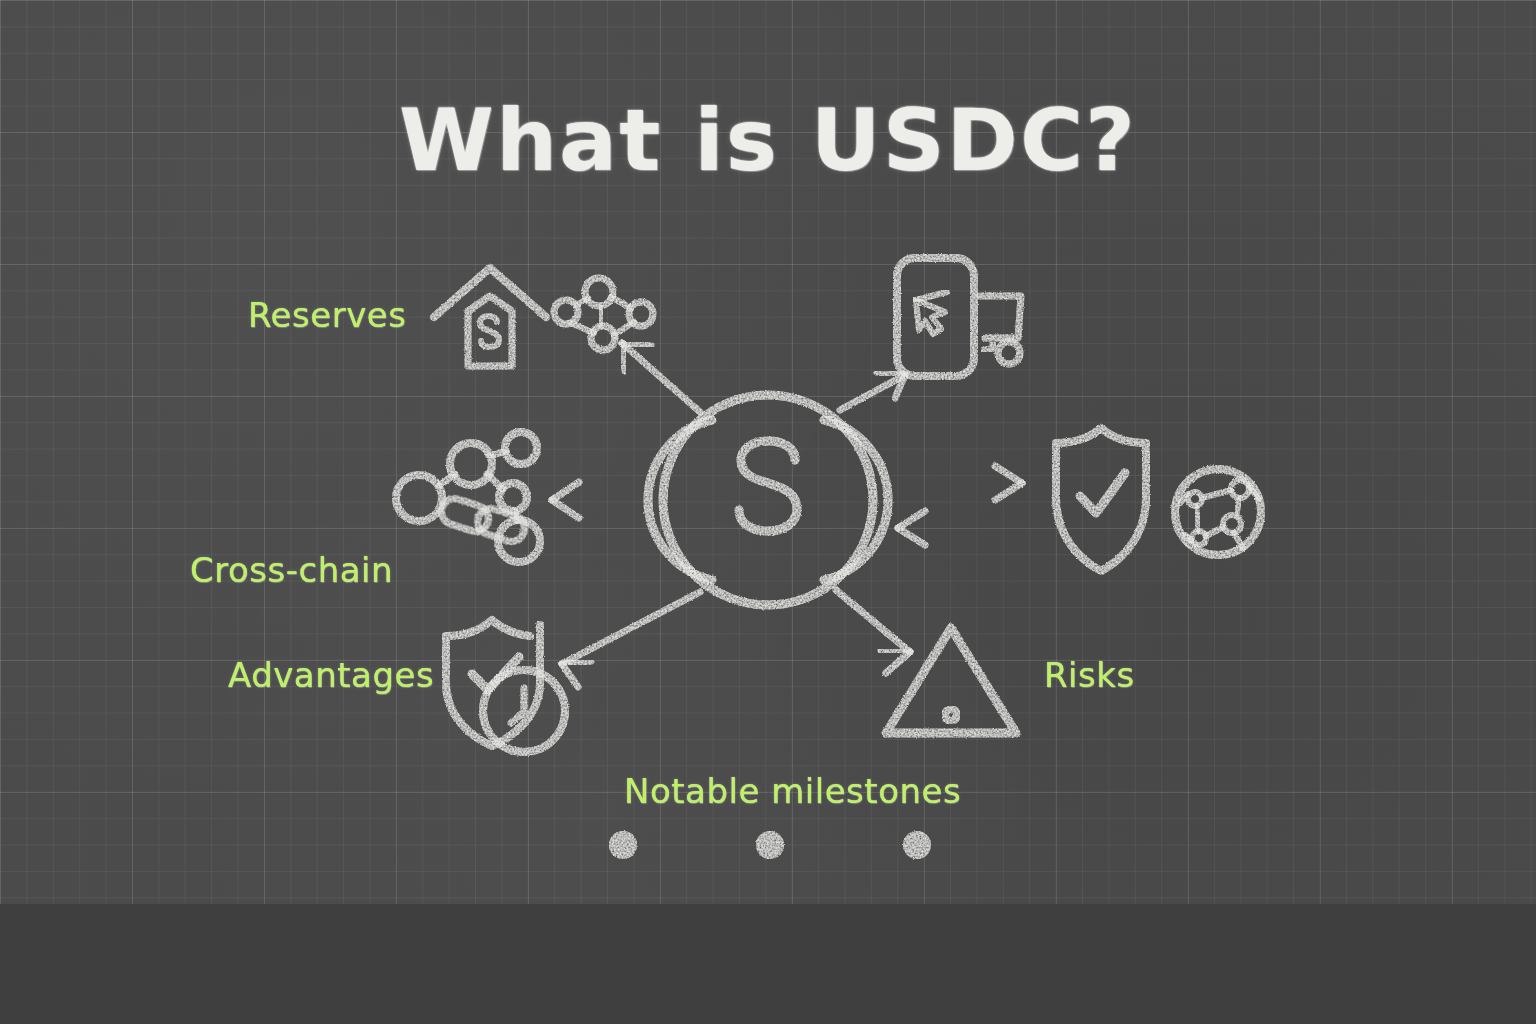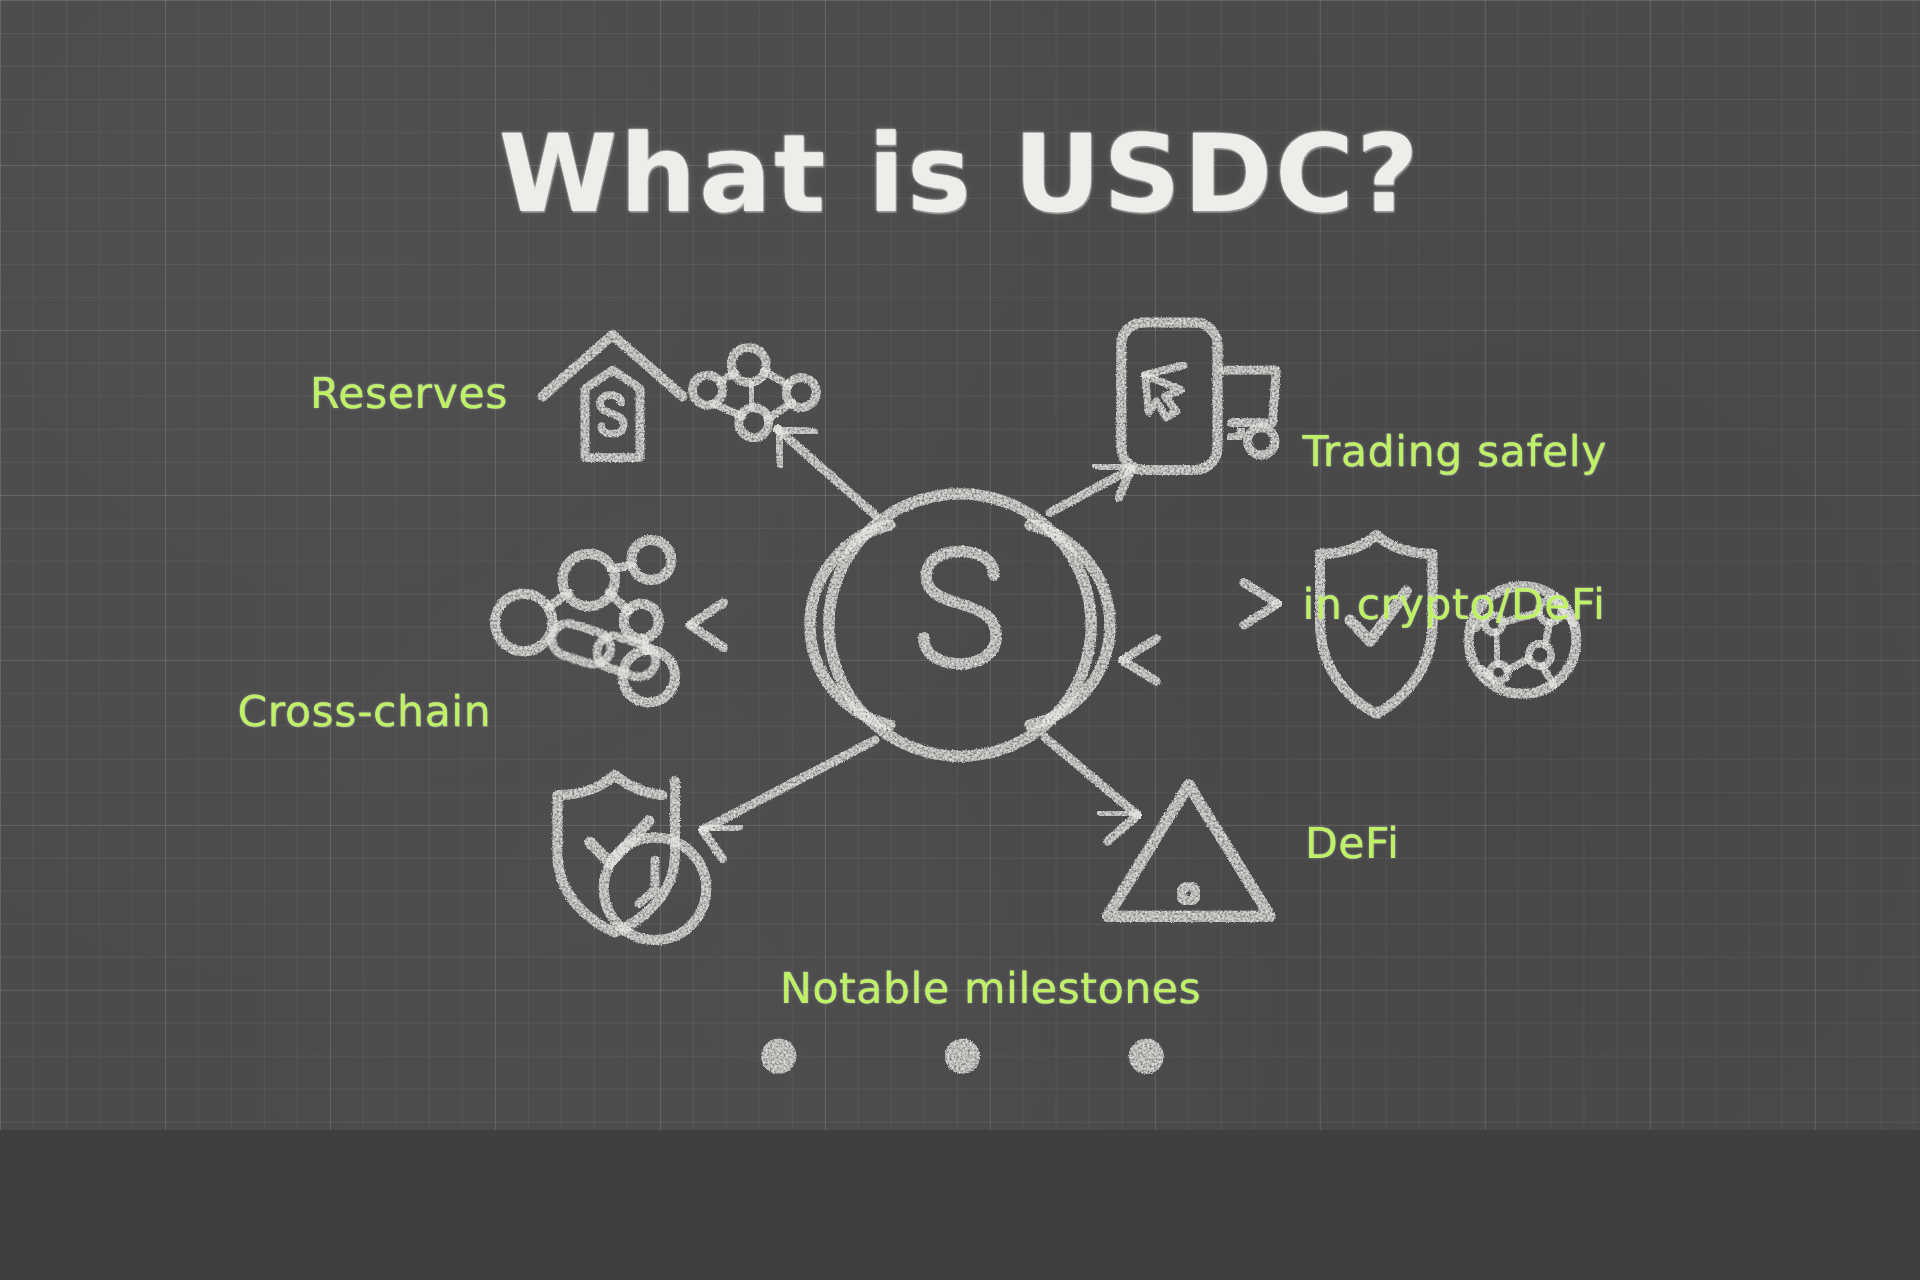--- a/index.html
+++ b/index.html
@@ -296,28 +296,25 @@
       <circle class="fillchalk" cx="623" cy="845" r="14"></circle>
       <circle class="fillchalk" cx="770" cy="845" r="14"></circle>
       <circle class="fillchalk" cx="917" cy="845" r="14"></circle>
     </g>
   </svg>
 
   <div id="title" class="chalk">What is USDC?</div>
 
   <div id="label-reserves" class="chalk label">Reserves</div>
 
-  <div id="label-trading" class="chalk label two-line">
-    <div>Trading safely</div>
-    <div>in crypto/DeFi</div>
-  </div>
 
   <div id="label-crosschain" class="chalk label two-line">
     <div>Cross-chain</div>
   </div>
 
 
-
-  <div id="label-risks" class="chalk label">DeFi</div>
+  <div id="label-advantages" class="chalk label">Advantages</div>
+
+  <div id="label-risks" class="chalk label">Risks</div>
 
   <div id="label-milestones" class="chalk label">Notable milestones</div>
 
 </div>
 
 </body></html>

